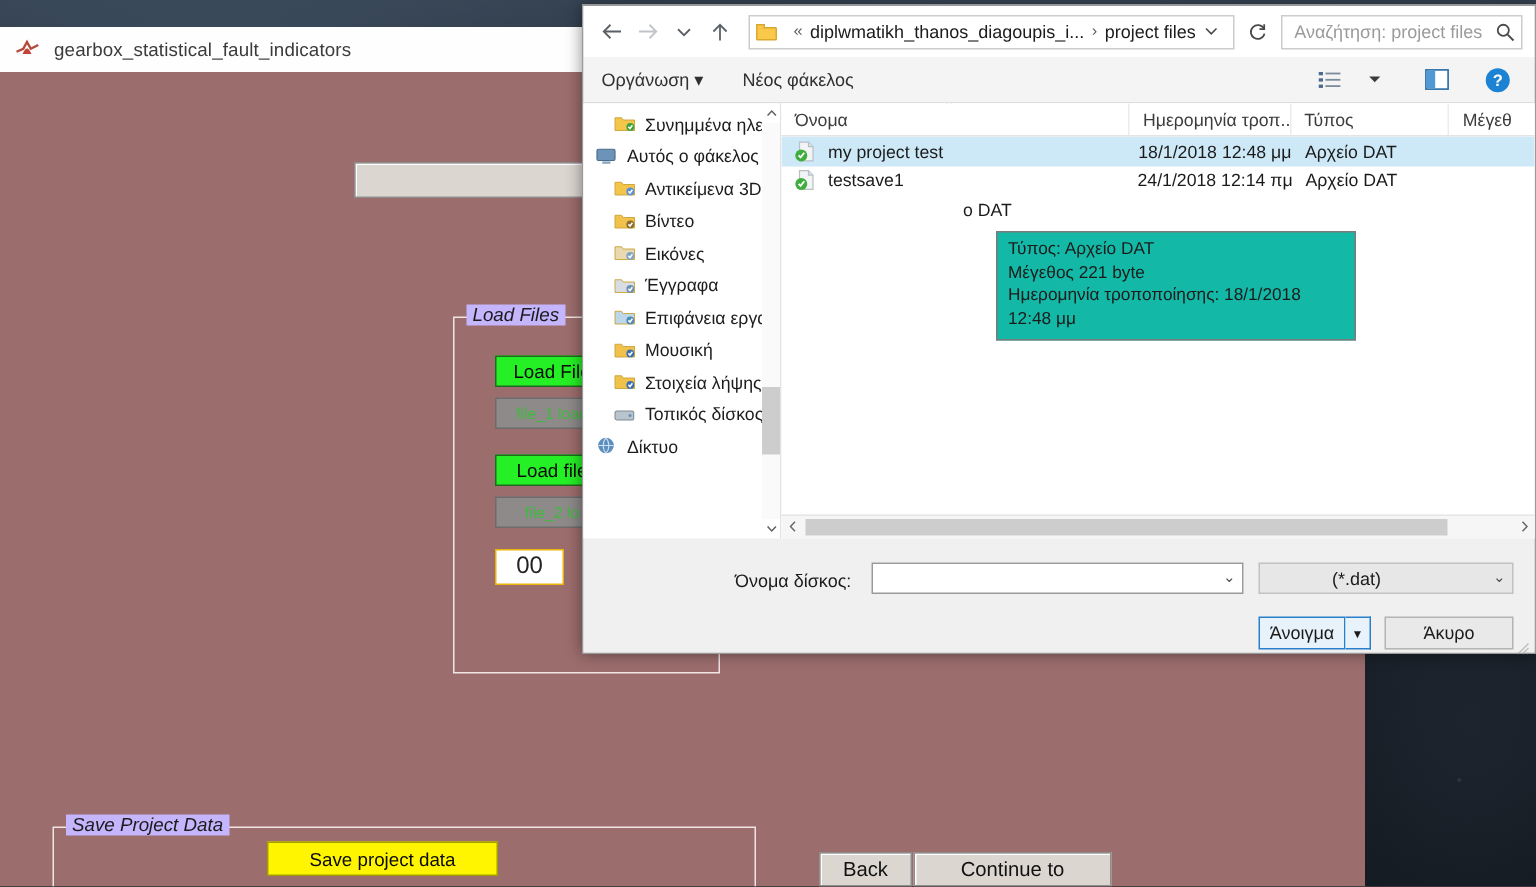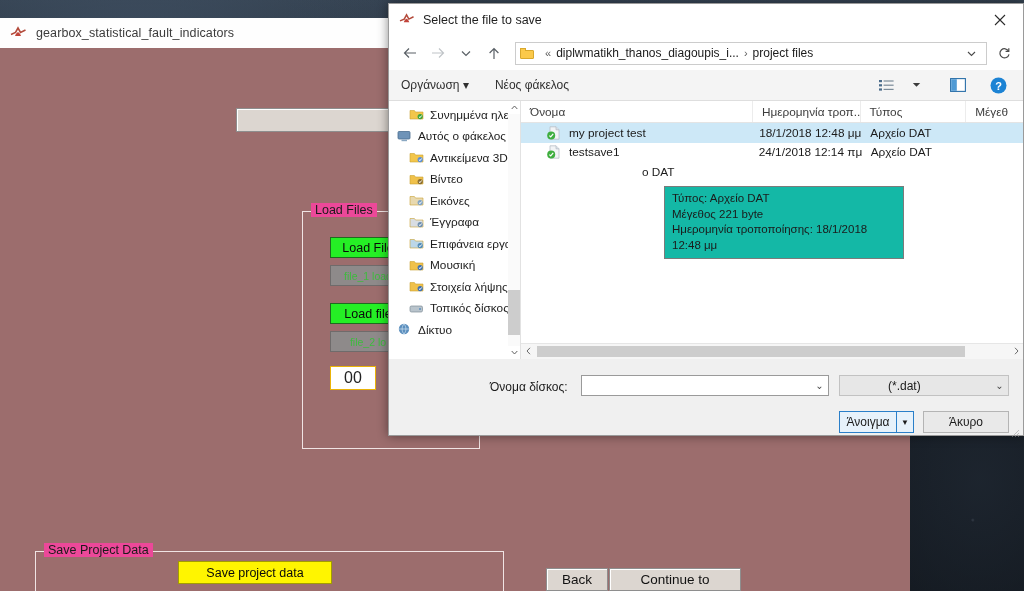--- a/index.html
+++ b/index.html
@@ -37,22 +37,22 @@
   #app-body{position:absolute;left:0;top:30px;right:0;bottom:0;background:#9c6d6d;}
 
   .ml-btn{background:#dcd6d0;border:1px solid #8e8e8e;box-shadow:inset 1px 1px 0 #fff;
     font-size:13.5px;color:#111;text-align:center;cursor:default;}
 
   #load-top{position:absolute;left:236px;top:60px;width:200px;height:24px;
     display:flex;align-items:center;justify-content:flex-end;padding-right:10px;box-sizing:border-box;}
 
   
   .ml-panel{position:absolute;border:1px solid #f0e4e4;}
-  .ml-panel > .legend{position:absolute;top:-9px;left:8px;background:#ec4899;
-    padding:0 4px;font-size:12.5px;color:#1b1b1b;white-space:nowrap;}
+  .ml-panel > .legend{position:absolute;top:-9px;left:8px;background:#c4b5fd;
+    padding:0 4px;font-size:12.5px;color:#1b1b1b;white-space:nowrap;font-style:italic;}
 
   #panel-load{left:302px;top:163px;width:176px;height:236px;}
   #panel-save{left:35px;top:503px;width:467px;height:46px;}
 
   .btn-green{position:absolute;background:#25ef25;border:1px solid #1f6b1f;
     font-size:12.5px;color:#0a0a0a;display:flex;align-items:center;justify-content:center;cursor:default;}
   .field-dis{position:absolute;background:#8e8a8a;border:1px solid #6f6b6b;
     font-size:10.5px;color:#3ebb3e;display:flex;align-items:center;justify-content:center;
     overflow:hidden;white-space:nowrap;}
   .field-num{position:absolute;background:#fff;border:1px solid #eab308;
@@ -134,21 +134,21 @@
     white-space:nowrap;overflow:hidden;cursor:default;}
   .col:first-child{border-left:none;}
   #col-name{width:241px;position:relative;}
   #col-name .sortmark{position:absolute;left:108px;top:-4px;font-size:9px;color:#8a8a8a;}
   #col-date{width:112px;}
   #col-type{width:110px;}
   #col-size{width:60px;}
   #rows{flex:1;position:relative;overflow:hidden;}
   .frow{height:19.5px;display:flex;align-items:center;font-size:11.8px;color:#1b1b1b;cursor:default;}
   .frow.sel{background:#cde8f7;}
-  .fname{width:241px;display:flex;align-items:center;padding-left:26px;box-sizing:border-box;
+  .fname{width:241px;display:flex;align-items:center;padding-left:9px;box-sizing:border-box;
     white-space:nowrap;overflow:hidden;}
   .fdate{width:112px;padding-left:9px;box-sizing:border-box;white-space:nowrap;}
   .ftype{width:110px;padding-left:9px;box-sizing:border-box;white-space:nowrap;}
   .fsize{width:60px;padding-left:9px;box-sizing:border-box;}
   .dat-icon{width:15px;height:14px;position:relative;margin-right:7px;flex:0 0 auto;}
 
   #tooltip{position:absolute;left:143px;top:63px;width:240px;background:#14b8a6;
     border:1px solid #7b7b7b;padding:4px 7px 5px 7px;box-sizing:border-box;
     font-size:11.5px;color:#1b1b1b;line-height:15.5px;z-index:9;}
 
@@ -235,34 +235,20 @@
       </div>
       <div id="btn-continue" class="ml-btn">
         <span>Continue to bearings</span>
       </div>
     </div>
   </div>
 </div>
 
 <div id="dlg">
 
-  <div id="dlg-title">
-    <span class="ml-icon">
-      <svg width="16" height="14" viewBox="0 0 17 15">
-        <path d="M1 8.5 L5.5 6.5 L8 2 L10.5 6.5 L15.5 4" fill="none" stroke="#b34a3a" stroke-width="1.6"></path>
-        <path d="M5 10 C7 5 9 5 11 10 Z" fill="#c1443a"></path>
-      </svg>
-    </span>
-    <span id="dlg-title-text">Select the file to save</span>
-    <div id="dlg-close">
-      <svg width="12" height="12" viewBox="0 0 12 12">
-        <path d="M1 1 L11 11 M11 1 L1 11" stroke="#2b2b2b" stroke-width="1.1" fill="none"></path>
-      </svg>
-    </div>
-  </div>
 
   <div id="dlg-nav">
     <div class="navbtn">
       <svg width="14" height="12" viewBox="0 0 14 12">
           <path d="M13 6 H2 M6 1.5 L1.5 6 L6 10.5" stroke="#5a6066" stroke-width="1.2" fill="none"></path>
         </svg>
     </div>
     <div class="navbtn dim">
       <svg width="14" height="12" viewBox="0 0 14 12">
           <path d="M1 6 H12 M8 1.5 L12.5 6 L8 10.5" stroke="#c0c4c8" stroke-width="1.2" fill="none"></path>
@@ -292,20 +278,29 @@
       </span>
     </div>
 
     <div id="refresh">
       <svg width="13" height="13" viewBox="0 0 13 13">
         <path d="M10.6 4.2 A4.6 4.6 0 1 0 11 7.4" stroke="#4a4a4a" stroke-width="1.2" fill="none"></path>
         <path d="M10.8 1.2 V4.4 H7.6" stroke="#4a4a4a" stroke-width="1.2" fill="none"></path>
       </svg>
     </div>
 
+    <div id="search">
+      <span id="search-text" title="Αναζήτηση: project files">Αναζήτηση: project files</span>
+      <span id="search-icon">
+        <svg width="13" height="13" viewBox="0 0 13 13">
+          <circle cx="5.2" cy="5.2" r="3.7" stroke="#4a4a4a" stroke-width="1.2" fill="none"></circle>
+          <path d="M8.1 8.1 L12 12" stroke="#4a4a4a" stroke-width="1.3"></path>
+        </svg>
+      </span>
+    </div>
   </div>
 
   <div id="dlg-toolbar">
     <div class="tb-item">
       <span>Οργάνωση</span>
       <span>▾</span>
     </div>
     <div class="tb-item">
       <span>Νέος φάκελος</span>
     </div>

